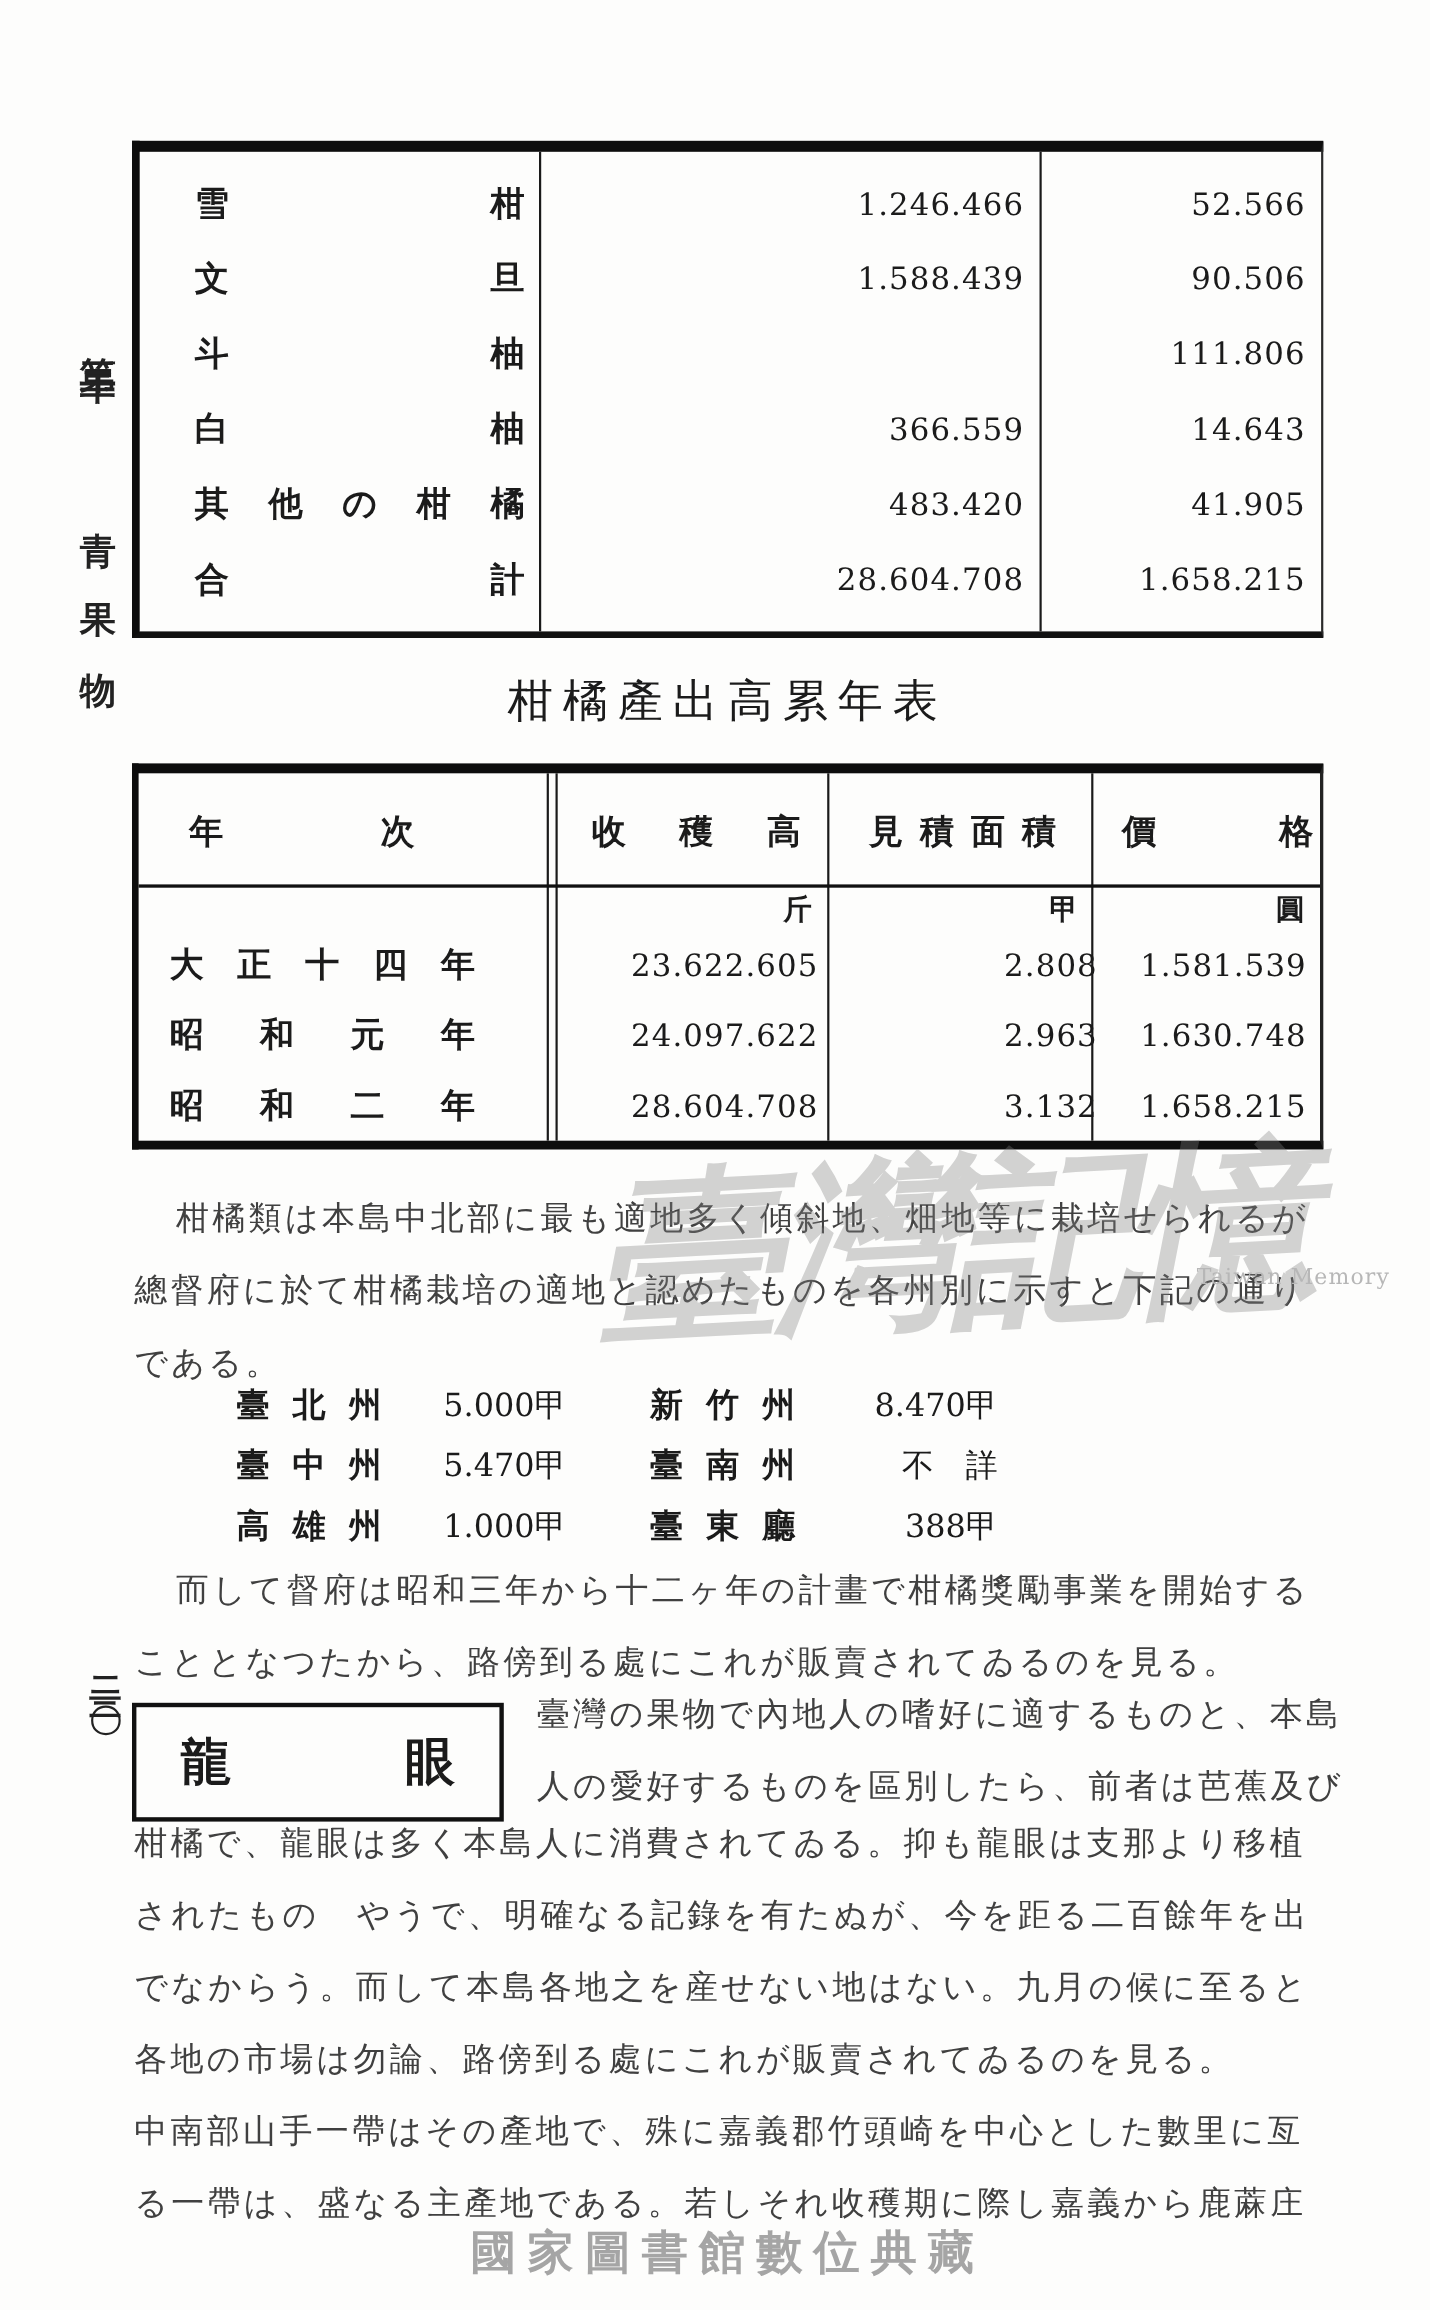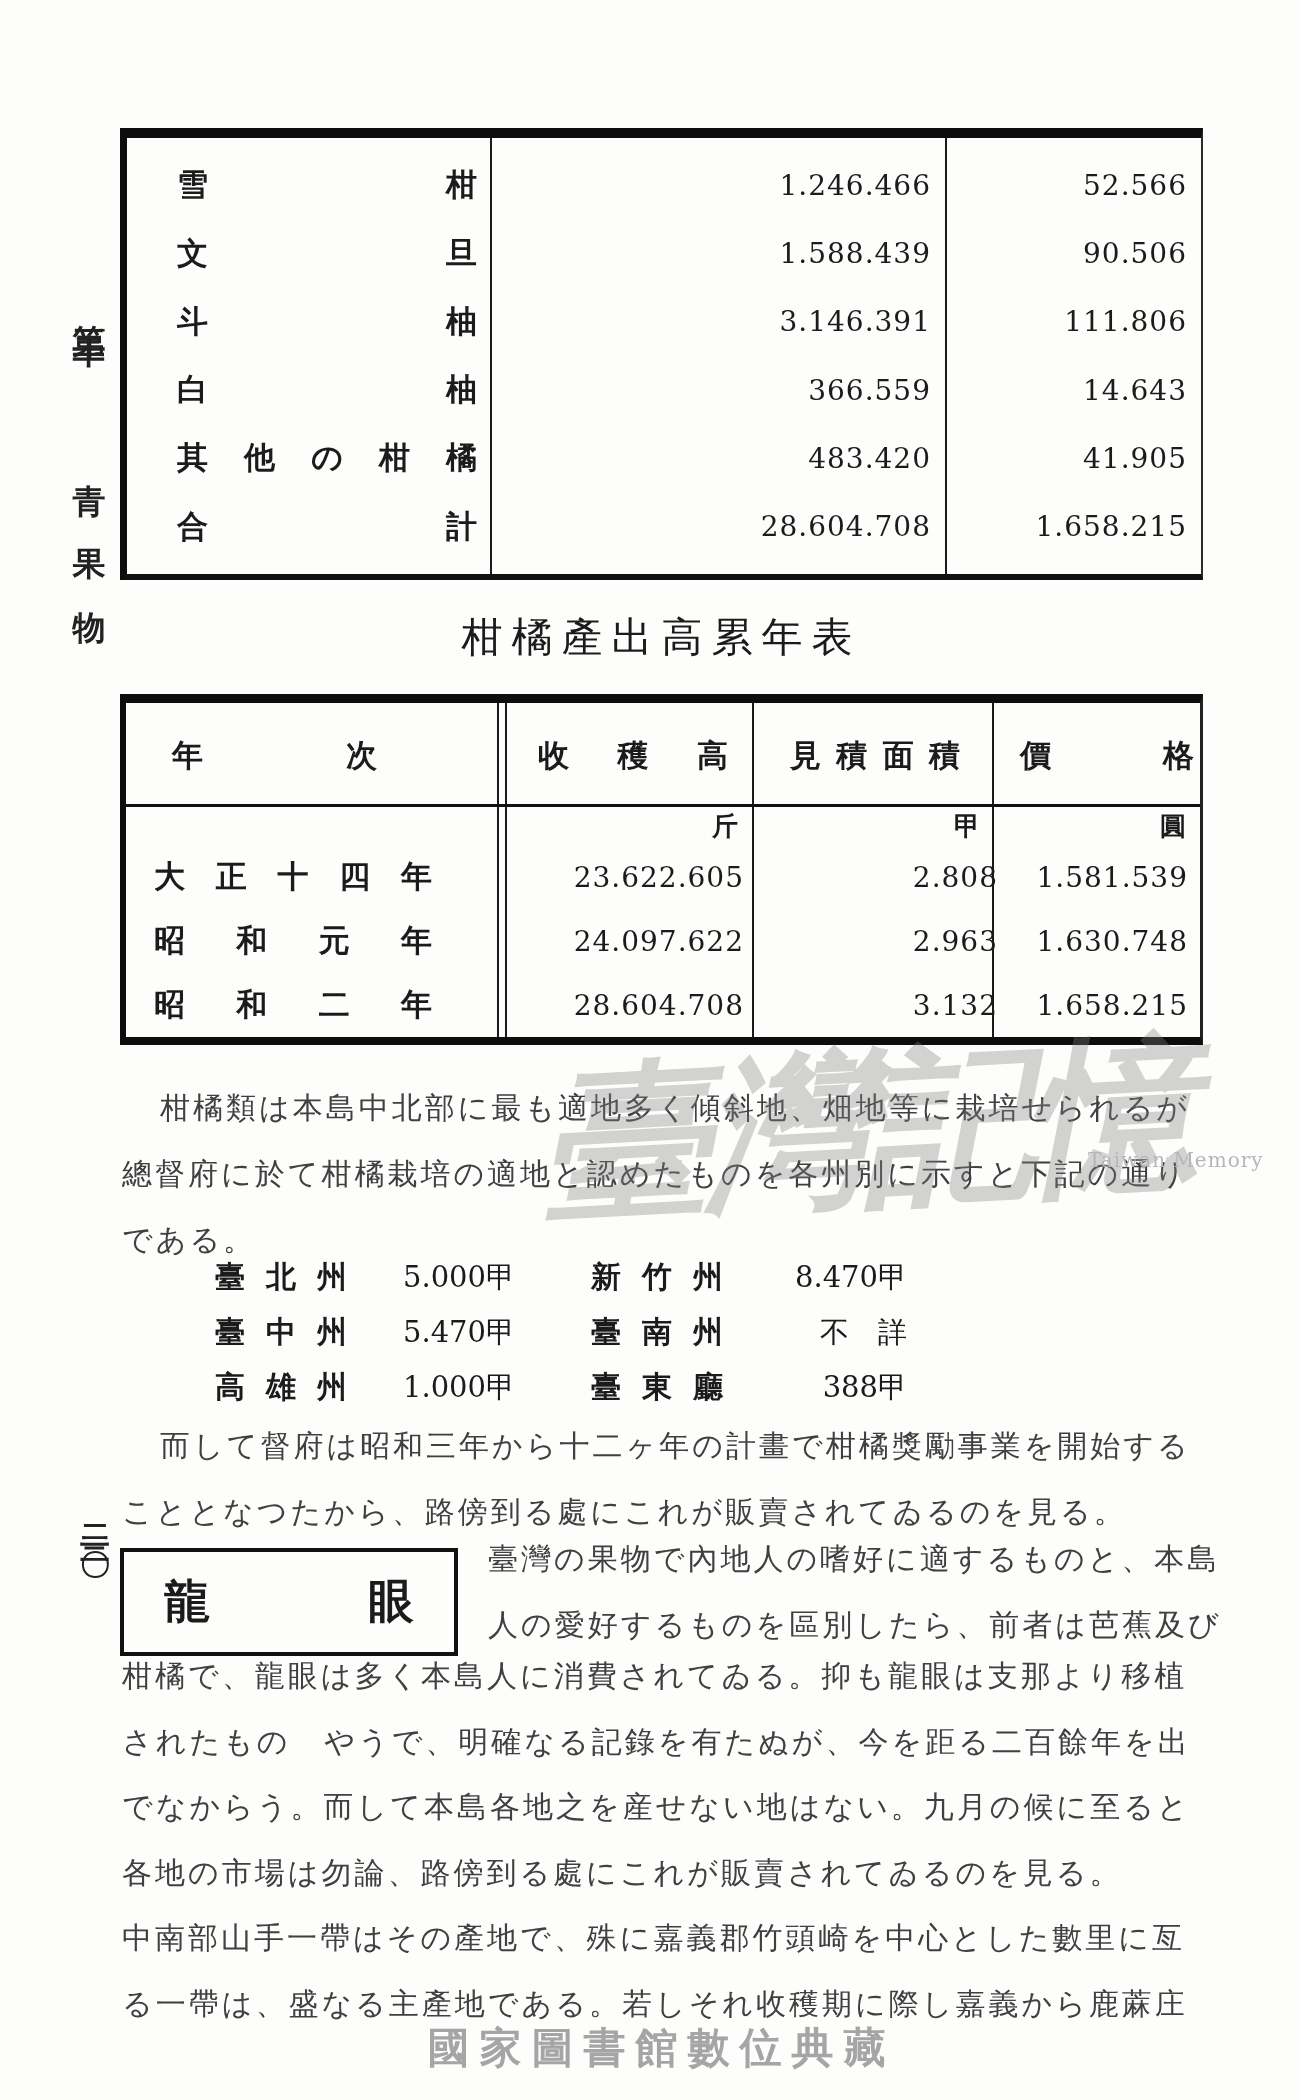--- a/index.html
+++ b/index.html
@@ -129,21 +129,20 @@
             <span>旦</span>
           </div>
         <div class="t1-v1">1.588.439</div>
         <div class="t1-v2">90.506</div>
       </div>
       <div class="t1-row">
         <div class="t1-label spread">
             <span>斗</span>
             <span>柚</span>
           </div>
-        <div class="t1-v1">3.146.391</div>
         <div class="t1-v2">111.806</div>
       </div>
       <div class="t1-row">
         <div class="t1-label spread">
             <span>白</span>
             <span>柚</span>
           </div>
         <div class="t1-v1">366.559</div>
         <div class="t1-v2">14.643</div>
       </div>

